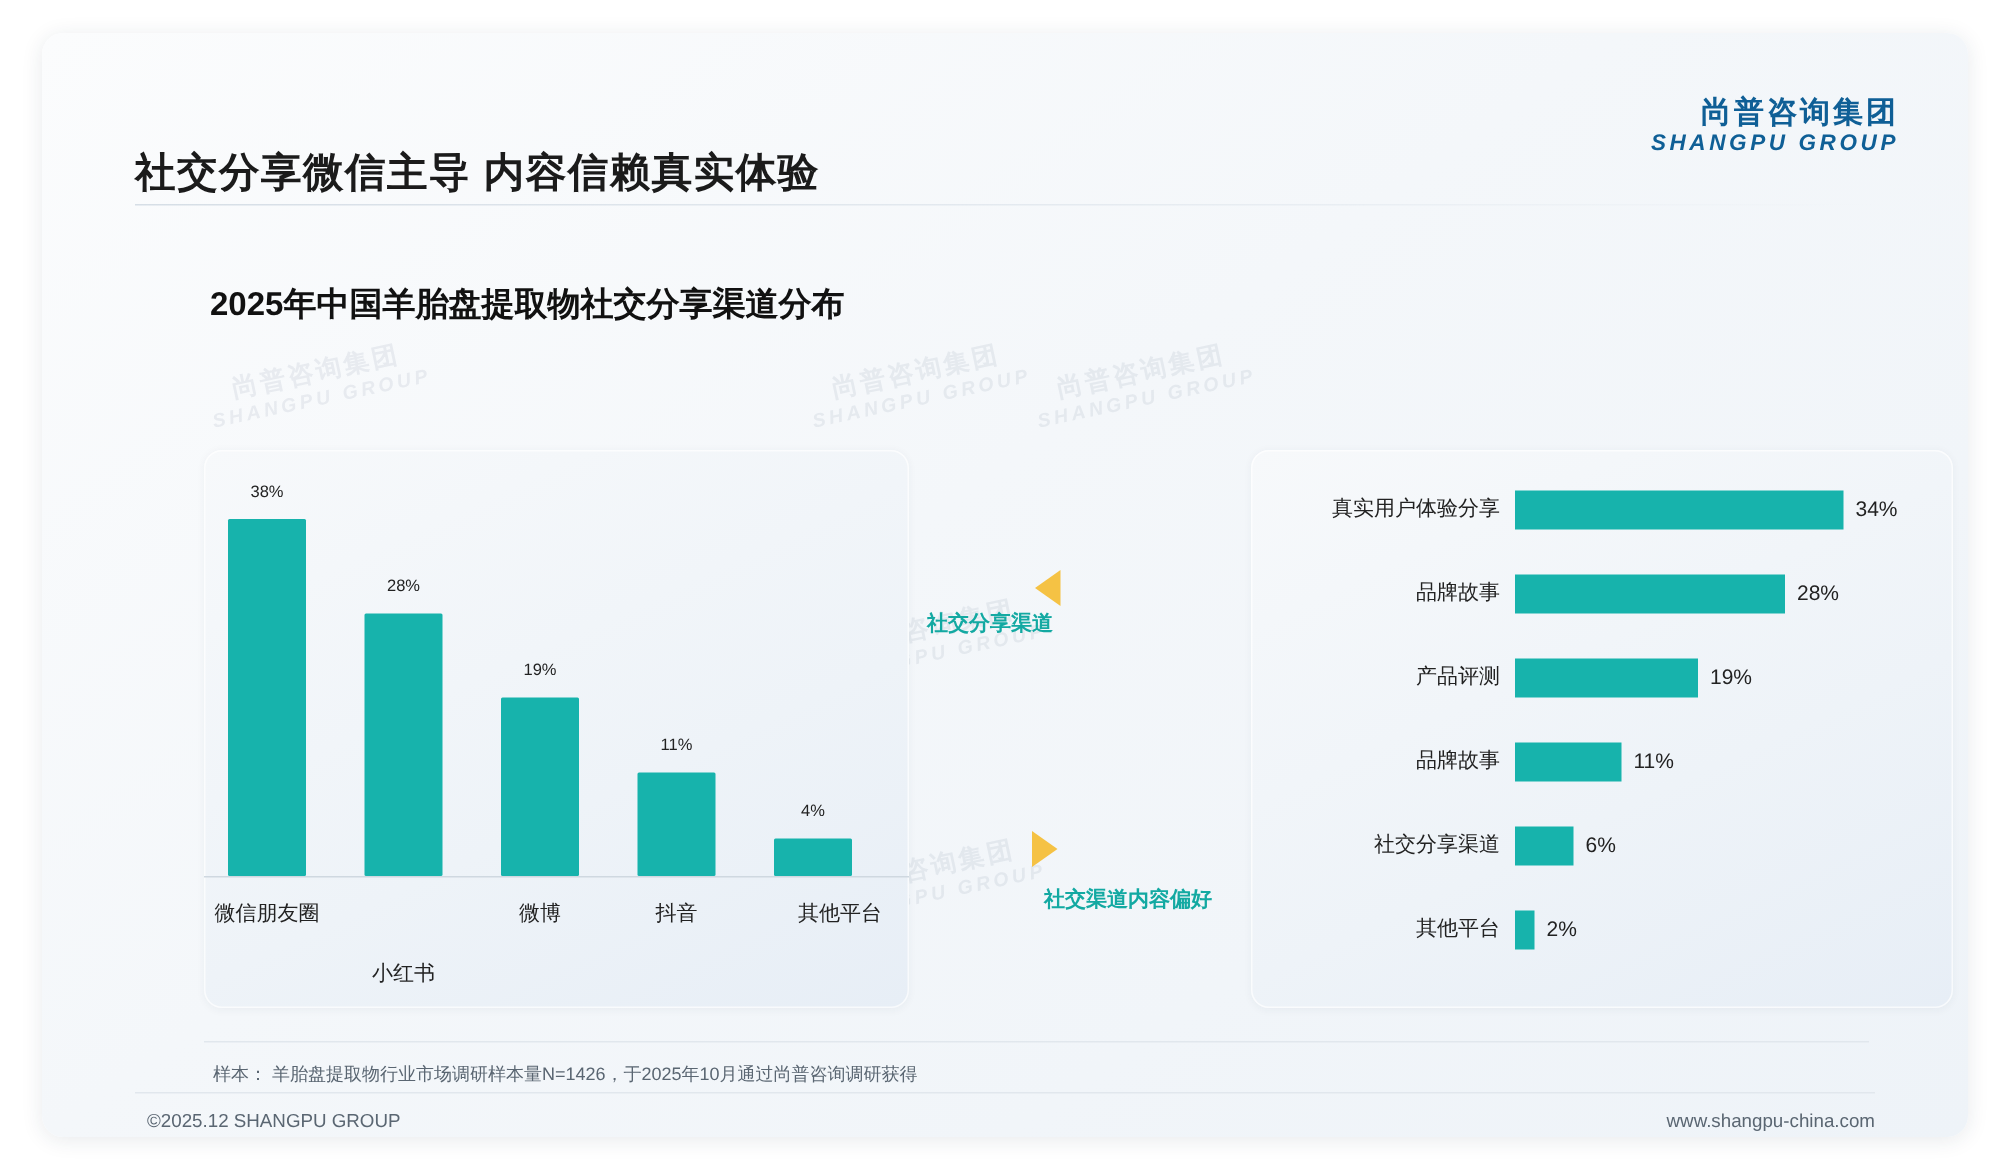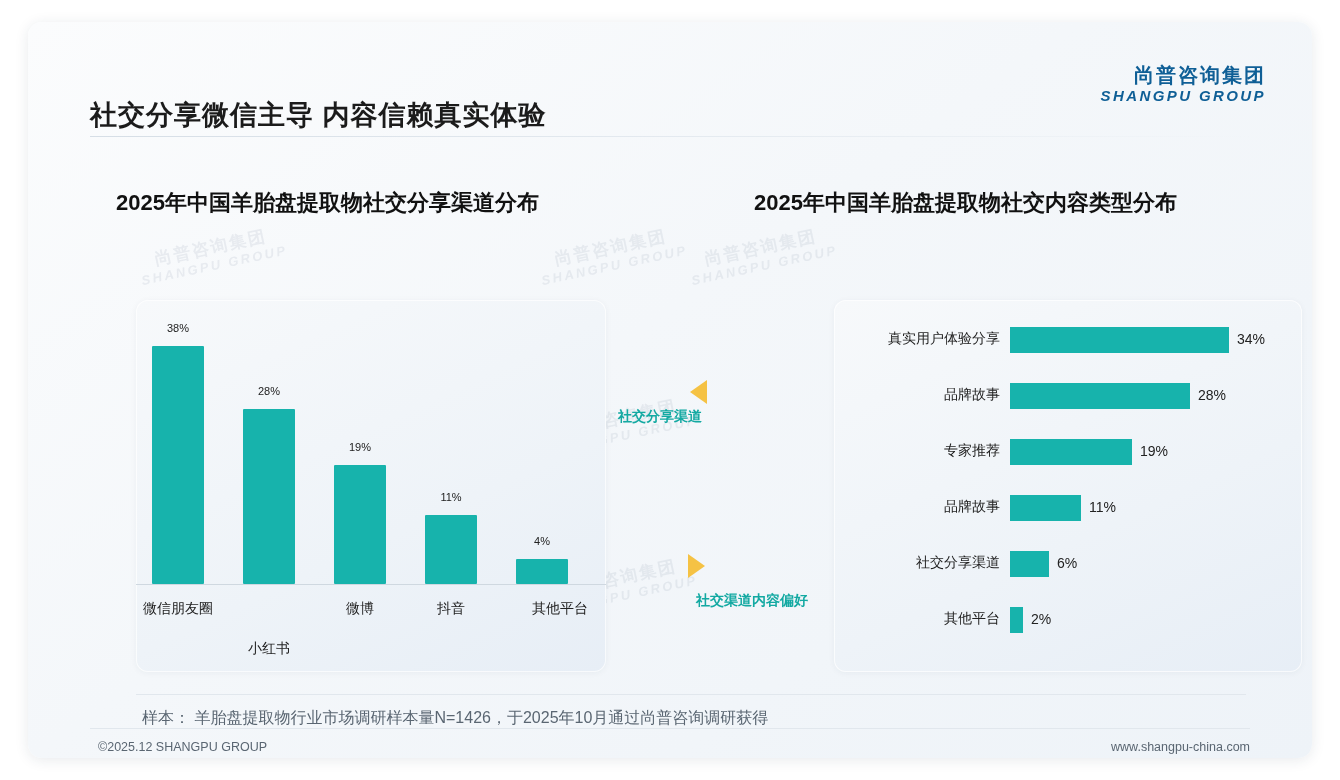--- a/index.html
+++ b/index.html
@@ -84,20 +84,21 @@
   .wm .c1 { font-size: 17px; letter-spacing: 2px; display:block; }
   .wm .c2 { font-size: 13px; letter-spacing: 2.5px; font-style: italic; display:block; }
 
   
   .panel-title {
     position: absolute;
     font-size: 22px;
     font-weight: bold;
     color: #111;
     white-space: nowrap;
+    margin-left: 24px;
   }
   .panel {
     position: absolute;
     border-radius: 12px;
     background: linear-gradient(155deg, #f7f9fb 0%, #eef3f8 60%, #e7eef6 100%);
     box-shadow: inset 0 0 0 1px rgba(255,255,255,0.7), 0 1px 6px rgba(40,60,80,0.05);
   }
   
   #panel-left { left: 108px; top: 278px; width: 470px; height: 372px; }
   #panel-right { left: 806px; top: 278px; width: 468px; height: 372px; }
@@ -179,21 +180,21 @@
     left: 108px;
     top: 672px;
     width: 1110px;
     height: 1px;
     background: #e1e7ed;
   }
   .source {
     position: absolute;
     left: 114px;
     top: 686px;
-    font-size: 16px;
+    font-size: 12px;
     color: #5a6672;
   }
   .footer-rule {
     position: absolute;
     left: 62px;
     top: 706px;
     width: 1160px;
     height: 1px;
     background: #e1e7ed;
   }
@@ -291,35 +292,34 @@
   <div class="annot" style="left:590px; top:385px;">
     <span class="annot-text">社交分享渠道</span>
   </div>
   <div class="annot" style="left:660px; top:532px;">
     <div class="tri tri-right"></div>
   </div>
   <div class="annot" style="left:668px; top:569px;">
     <span class="annot-text">社交渠道内容偏好</span>
   </div>
 
-  <div class="panel-title" style="left:726px; top:166px;">2025年中国羊胎盘提取物社交内容类型分布</div>
   <div class="panel" id="panel-right"></div>
   <div id="hbar-chart">
       <div class="hrow" style="left: 982px; top: 305px; width: 232px;">
         <div class="hlabel">真实用户体验分享</div>
         <div class="hbar" style="width: 219px;"></div>
         <div class="hval" style="left: 227px;">34%</div>
       </div>
       <div class="hrow" style="left: 982px; top: 361px; width: 232px;">
         <div class="hlabel">品牌故事</div>
         <div class="hbar" style="width: 180px;"></div>
         <div class="hval" style="left: 188px;">28%</div>
       </div>
       <div class="hrow" style="left: 982px; top: 417px; width: 232px;">
-        <div class="hlabel">专家推荐</div>
+        <div class="hlabel">产品评测</div>
         <div class="hbar" style="width: 122px;"></div>
         <div class="hval" style="left: 130px;">19%</div>
       </div>
       <div class="hrow" style="left: 982px; top: 473px; width: 232px;">
         <div class="hlabel">品牌故事</div>
         <div class="hbar" style="width: 71px;"></div>
         <div class="hval" style="left: 79px;">11%</div>
       </div>
       <div class="hrow" style="left: 982px; top: 529px; width: 232px;">
         <div class="hlabel">社交分享渠道</div>

